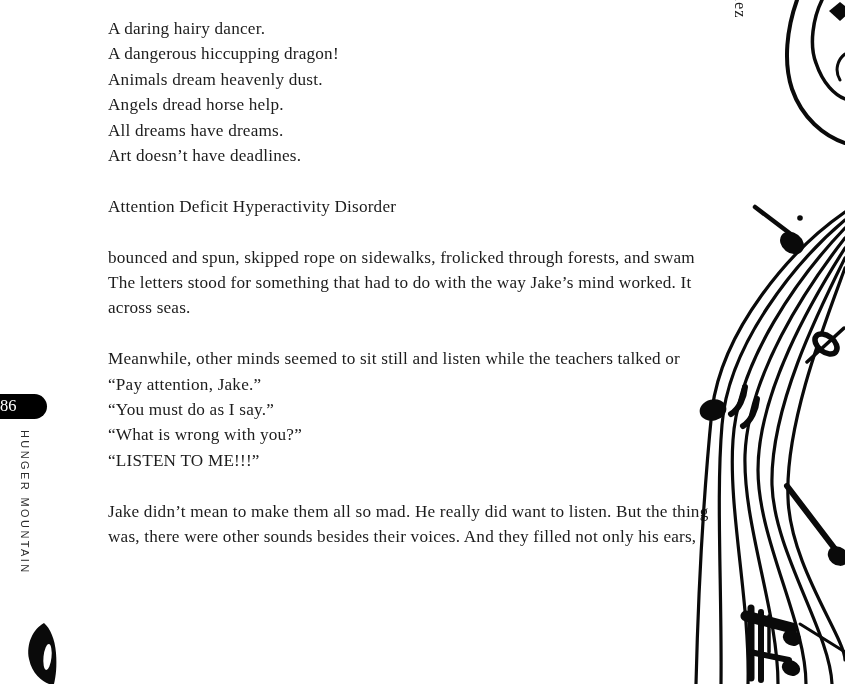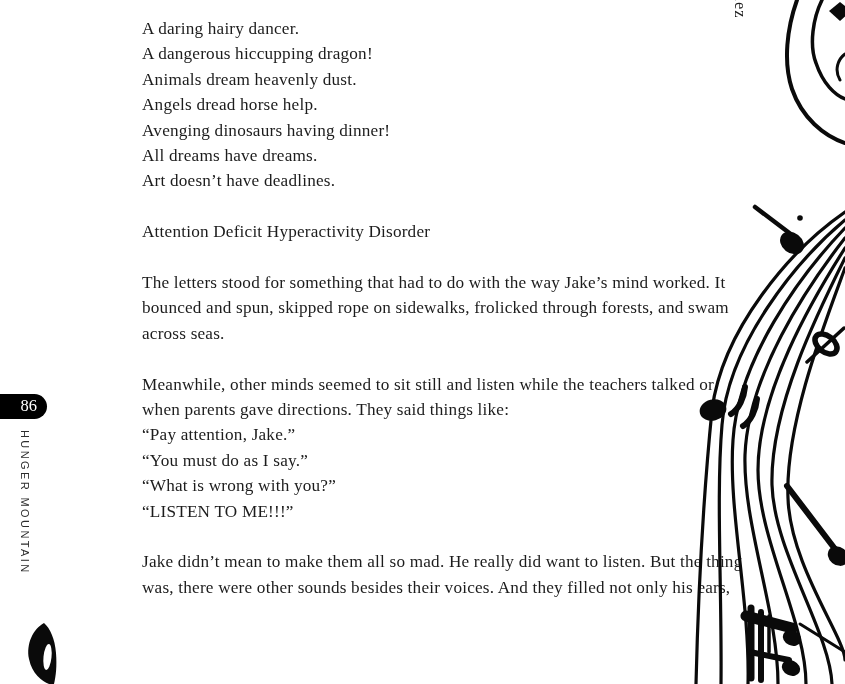--- a/index.html
+++ b/index.html
@@ -3,32 +3,32 @@
 <meta charset="utf-8">
 <style>
   html,body { margin:0; padding:0; background:#ffffff; }
   #screen {
     position:relative; width:845px; height:684px;
     background:#ffffff; overflow:hidden;
     font-family:"Liberation Serif", serif;
   }
   
   .text-col {
-    position:absolute; left:142px; top:16px;
+    position:absolute; left:108px; top:16px;
     color:#1c1c1c; font-size:17.2px; line-height:25.4px;
     white-space:nowrap; letter-spacing:0.2px;
   }
   .block { margin:0 0 25.4px 0; }
   .line { min-height:25.4px; }
   
   .page-tab {
     position:absolute; left:0; top:394px; width:47px; height:25px;
     background:#000000; border-radius:0 13px 13px 0;
     color:#ffffff; font-size:16.5px; line-height:24px;
-    text-align:right; padding-right:10px; box-sizing:border-box;
+    text-align:left; padding-right:10px; box-sizing:border-box;
   }
   
   .journal-name {
     position:absolute; left:19px; top:430px;
     writing-mode:vertical-rl;
     font-family:"Liberation Sans", sans-serif;
     font-size:11px; letter-spacing:2.4px; color:#2d2d2d;
   }
   
   .author-name {
@@ -51,38 +51,36 @@
 
   <div class="author-name">ález</div>
 
   <div class="text-col">
 
     <div class="block">
       <div class="line">A daring hairy dancer.</div>
       <div class="line">A dangerous hiccupping dragon!</div>
       <div class="line">Animals dream heavenly dust.</div>
       <div class="line">Angels dread horse help.</div>
-      <div class="line">Avenging dinosaurs having dinner!</div>
       <div class="line">All dreams have dreams.</div>
       <div class="line">Art doesn’t have deadlines.</div>
     </div>
 
     <div class="block">
       <div class="line">Attention Deficit Hyperactivity Disorder</div>
     </div>
 
     <div class="block">
+      <div class="line">bounced and spun, skipped rope on sidewalks, frolicked through forests, and swam</div>
       <div class="line">The letters stood for something that had to do with the way Jake’s mind worked. It</div>
-      <div class="line">bounced and spun, skipped rope on sidewalks, frolicked through forests, and swam</div>
       <div class="line">across seas.</div>
     </div>
 
     <div class="block">
       <div class="line">Meanwhile, other minds seemed to sit still and listen while the teachers talked or</div>
-      <div class="line">when parents gave directions. They said things like:</div>
       <div class="line">“Pay attention, Jake.”</div>
       <div class="line">“You must do as I say.”</div>
       <div class="line">“What is wrong with you?”</div>
       <div class="line">“LISTEN TO ME!!!”</div>
     </div>
 
     <div class="block">
       <div class="line">Jake didn’t mean to make them all so mad. He really did want to listen. But the thing</div>
       <div class="line">was, there were other sounds besides their voices. And they filled not only his ears,</div>
     </div>

